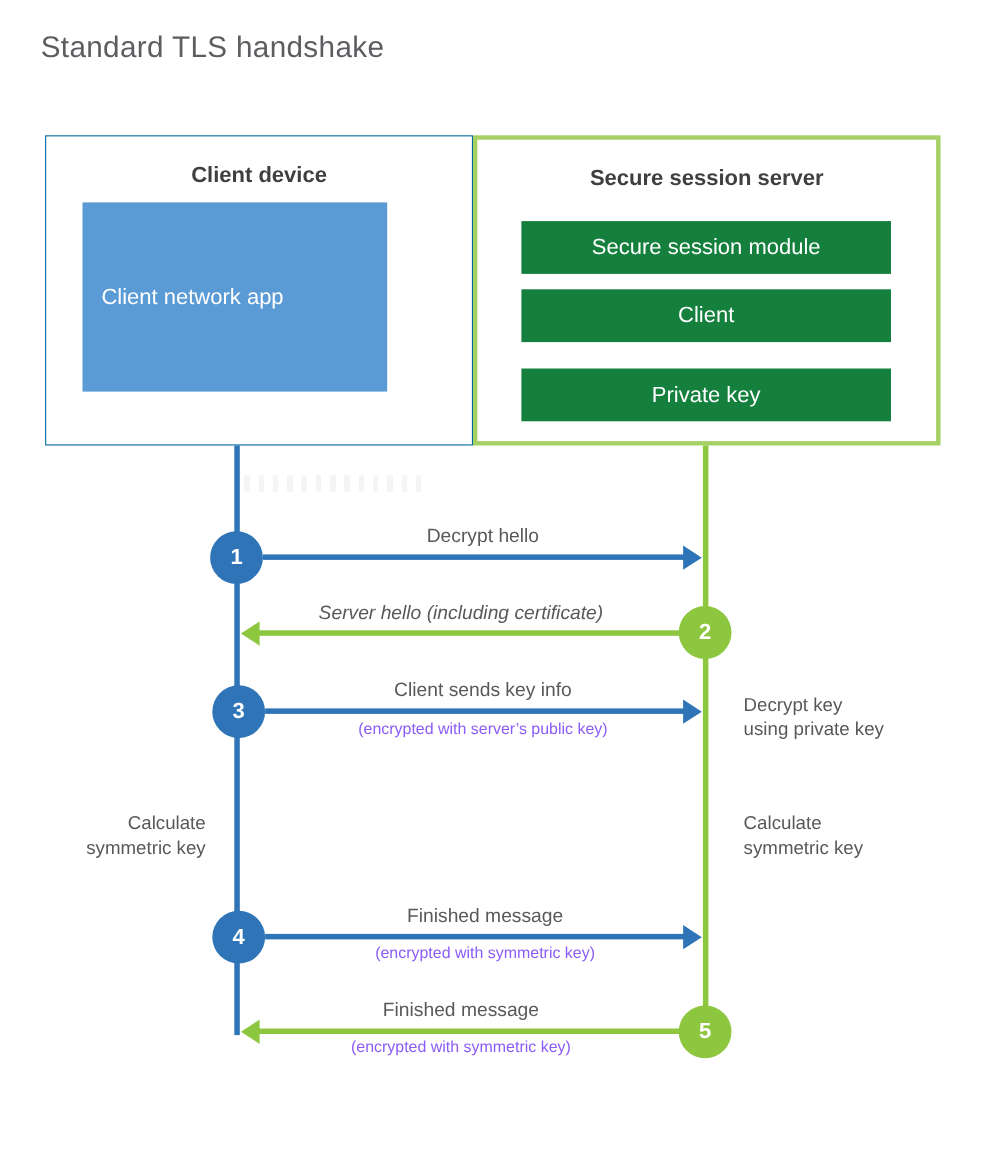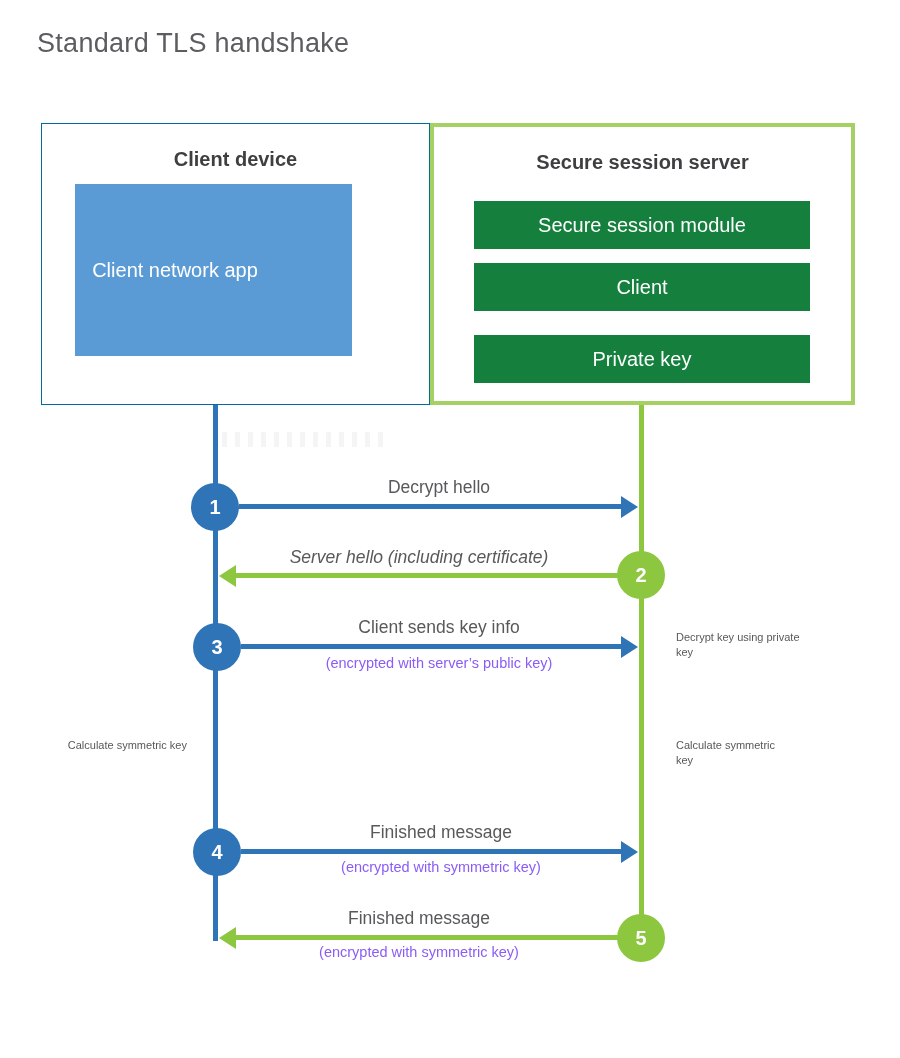--- a/index.html
+++ b/index.html
@@ -156,21 +156,21 @@
   .l3 { left: 239px; top: 617px; }
   .s3 { left: 239px; top: 655px; }
   .l4 { left: 241px; top: 822px; }
   .s4 { left: 241px; top: 859px; }
   .l5 { left: 219px; top: 908px; }
   .s5 { left: 219px; top: 944px; }
 
   
   .note {
     position: absolute;
-    font-size: 11px;
+    font-size: 17px;
     line-height: 1.32;
     color: #57585a;
   }
   .note-decrypt { left: 676px; top: 630px; width: 128px; }
   .note-calc-left { left: 60px; top: 738px; width: 127px; text-align: right; }
   .note-calc-right { left: 676px; top: 738px; width: 110px; }
 </style>
 </head>
 <body>
 

